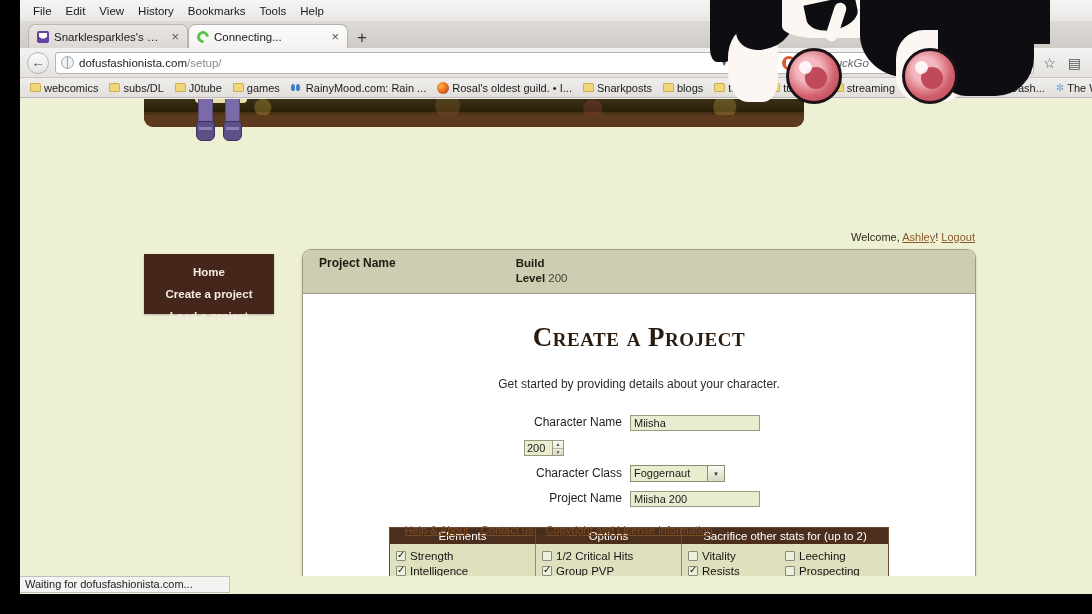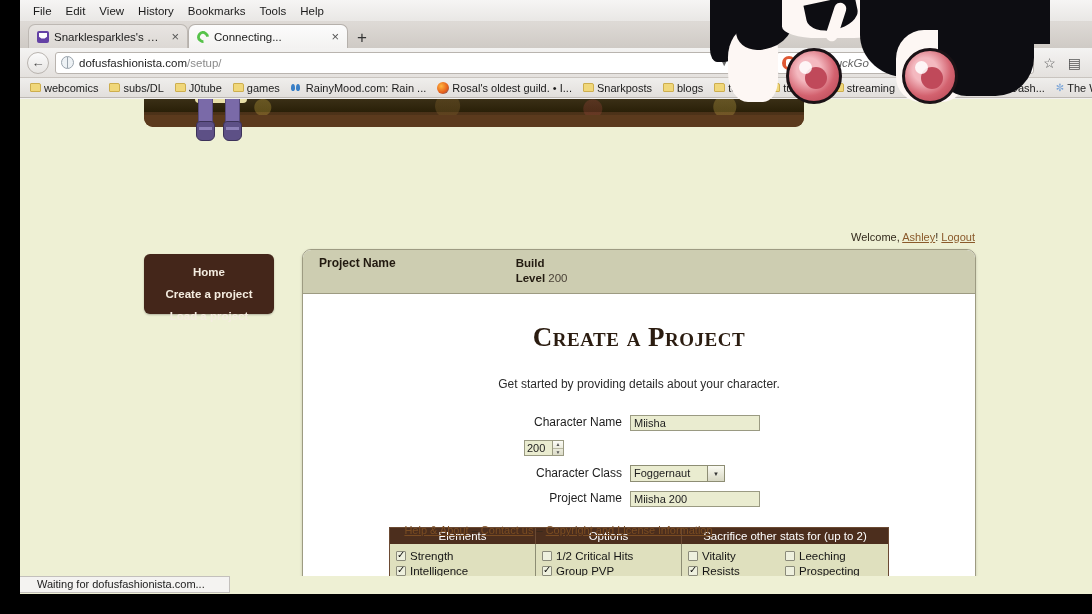--- a/index.html
+++ b/index.html
@@ -182,21 +182,21 @@
   #sprite-bg{position:absolute;left:0;top:-14px;width:52px;height:22px;background:#e8dfa8;border-radius:4px;}
 
   #welcome {
     position:absolute; right:122px; top:132px; font-size:11px; color:#332a1c;
   }
   #welcome a { color:#8a5a2b; }
 
   
   #sidebar {
     position:absolute; left:124px; top:155px; width:130px; height:60px;
-    background:#44261a; border-radius:6px; padding:7px 0;
+    background:#44261a; border-radius:0; padding:7px 0;
     box-shadow:0 1px 2px rgba(0,0,0,.25);
   }
   .side-link {
     display:block; text-align:center; color:#f4ece0; font-size:11.5px;
     padding:5px 0; text-decoration:none; font-weight:bold;
   }
 
   
   #panel {
     position:absolute; left:282px; top:150px; width:674px; height:416px;
@@ -290,21 +290,21 @@
   #footer .sep { color:#33281c; }
 
   
   #statusbar {
     position:absolute; left:0; top:576px; width:1092px; height:18px;
     background:#eef0d4;
   }
   #status-pop {
     position:absolute; left:0; top:0; width:210px; height:17px;
     background:#f4f3f1; border:1px solid #c3c0bc; border-left:none;
-    font-size:11px; color:#1b1b1b; line-height:15px; padding-left:17px;
+    font-size:11px; color:#1b1b1b; line-height:15px; padding-left:5px;
   }
 
   
   #bottom-strip { position:absolute; left:0; top:594px; width:1092px; height:20px; background:#000; }
 
   
   #anime { position:absolute; left:690px; top:0; width:340px; height:108px; pointer-events:none; }
   .hair-mass{position:absolute;background:#0d0d12;}
   .eye{position:absolute;width:56px;height:56px;border-radius:50%;background:radial-gradient(circle at 40% 38%,#f4b9c0 0 28%,#d3626f 60%,#b0404e 100%);border:3px solid #1a1216;}
   .eye .pupil{position:absolute;left:16px;top:16px;width:22px;height:22px;border-radius:50%;background:#c0495a;}

